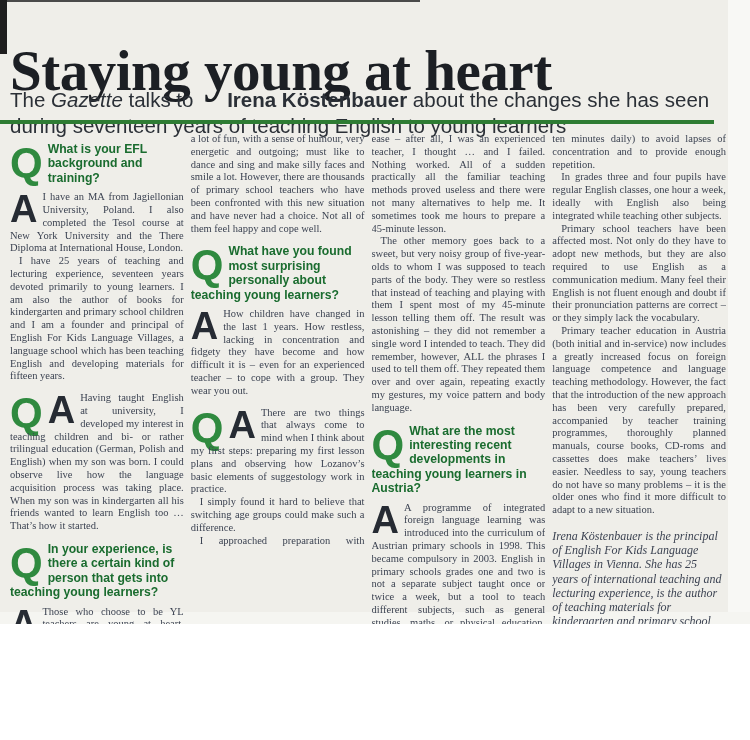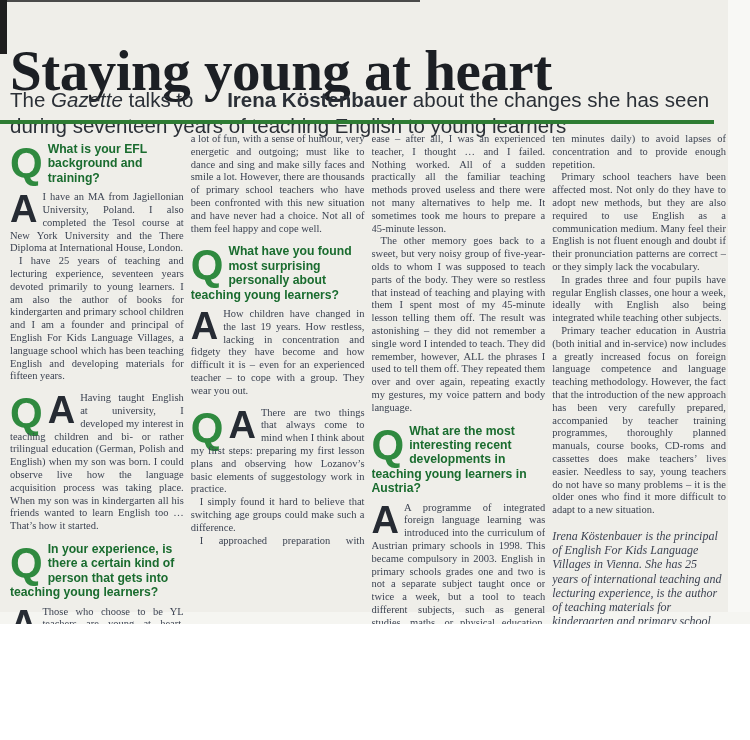--- a/index.html
+++ b/index.html
@@ -83,33 +83,33 @@
         <div class="block-a"><span class="a-letter">A</span><span>I have an MA from Jagiellonian University, Poland. I also completed the Tesol course at New York University and the There Diploma at International House, London.</span></div>
         <div class="block-p">I have 25 years of teaching and lecturing experience, seventeen years devoted primarily to young learners. I am also the author of books for kindergarten and primary school children and I am a founder and principal of English For Kids Language Villages, a language school which has been teaching English and developing materials for fifteen years.</div>
         <div class="block-q"><span class="q-letter">Q</span></div>
         <div class="block-a"><span class="a-letter">A</span><span>Having taught English at university, I developed my interest in teaching children and bi- or rather trilingual education (German, Polish and English) when my son was born. I could observe live how the language acquisition process was taking place. When my son was in kindergarten all his friends wanted to learn English too … That’s how it started.</span></div>
         <div class="block-q"><span class="q-letter">Q</span><span>In your experience, is there a certain kind of person that gets into teaching young learners?</span></div>
         <div class="block-a split"><span class="a-letter">A</span><span>Those who choose to be YL teachers are young at heart, positive of from,</span></div>
       </div>
       <div class="col">
         <div class="block-cont">a lot of fun, with a sense of humour, very energetic and outgoing; must like to dance and sing and make silly faces and smile a lot. However, there are thousands of primary school teachers who have been confronted with this new situation and have never had a choice. Not all of them feel happy and cope well.</div>
         <div class="block-q"><span class="q-letter">Q</span><span>What have you found most surprising personally about teaching young learners?</span></div>
-        <div class="block-a"><span class="a-letter">A</span><span>How children have changed in the last 19 years. How restless, lacking in concentration and fidgety they have become and how difficult it is – even for an experienced teacher – to cope with a group. They wear you out.</span></div>
+        <div class="block-a"><span class="a-letter">A</span><span>How children have changed in the last 1 years. How restless, lacking in concentration and fidgety they have become and how difficult it is – even for an experienced teacher – to cope with a group. They wear you out.</span></div>
         <div class="block-q"><span class="q-letter">Q</span></div>
         <div class="block-a"><span class="a-letter">A</span><span>There are two things that always come to mind when I think about my first steps: preparing my first lesson plans and observing how Lozanov’s basic elements of suggestology work in practice.</span></div>
         <div class="block-p">I simply found it hard to believe that switching age groups could make such a difference.</div>
         <div class="block-p split">I approached preparation with</div>
       </div>
       <div class="col">
         <div class="block-cont">ease – after all, I was an experienced teacher, I thought … and I failed. Nothing worked. All of a sudden practically all the familiar teaching methods proved useless and there were not many alternatives to help me. It sometimes took me hours to prepare a 45-minute lesson.</div>
         <div class="block-p">The other memory goes back to a sweet, but very noisy group of five-year-olds to whom I was supposed to teach parts of the body. They were so restless that instead of teaching and playing with them I spent most of my 45-minute lesson telling them off. The result was astonishing – they did not remember a single word I intended to teach. They did remember, however, ALL the phrases I used to tell them off. They repeated them over and over again, repeating exactly my gestures, my voice pattern and body language.</div>
         <div class="block-q"><span class="q-letter">Q</span><span>What are the most interesting recent developments in teaching young learners in Austria?</span></div>
         <div class="block-a split"><span class="a-letter">A</span><span>A programme of integrated foreign language learning was introduced into the curriculum of Austrian primary schools in 1998. This became compulsory in 2003. English in primary schools grades one and two is not a separate subject taught once or twice a week, but a tool to teach different subjects, such as general studies, maths, or physical education. The content is transmitted in English in short units (about</span></div>
       </div>
       <div class="col">
         <div class="block-cont">ten minutes daily) to avoid lapses of concentration and to provide enough repetition.</div>
+        <div class="block-p">In grades three and four pupils have regular English classes, one hour a week, ideally with English also being integrated while teaching other subjects.</div>
         <div class="block-p">Primary school teachers have been affected most. Not only do they have to adopt new methods, but they are also required to use English as a communication medium. Many feel their English is not fluent enough and doubt if their pronunciation patterns are correct – or they simply lack the vocabulary.</div>
-        <div class="block-p">In grades three and four pupils have regular English classes, one hour a week, ideally with English also being integrated while teaching other subjects.</div>
         <div class="block-p">Primary teacher education in Austria (both initial and in-service) now includes a greatly increased focus on foreign language competence and language teaching methodology. However, the fact that the introduction of the new approach has been very carefully prepared, accompanied by teacher training programmes, thoroughly planned manuals, course books, CD-roms and cassettes does make teachers’ lives easier. Needless to say, young teachers do not have so many problems – it is the older ones who find it more difficult to adapt to a new situation.</div>
         <div class="bio">Irena Köstenbauer is the principal of English For Kids Language Villages in Vienna. She has 25 years of international teaching and lecturing experience, is the author of teaching materials for kindergarten and primary school children and has an extensive publishing background.</div>
       </div>
     </div>
 </div>
 
 </body></html>

